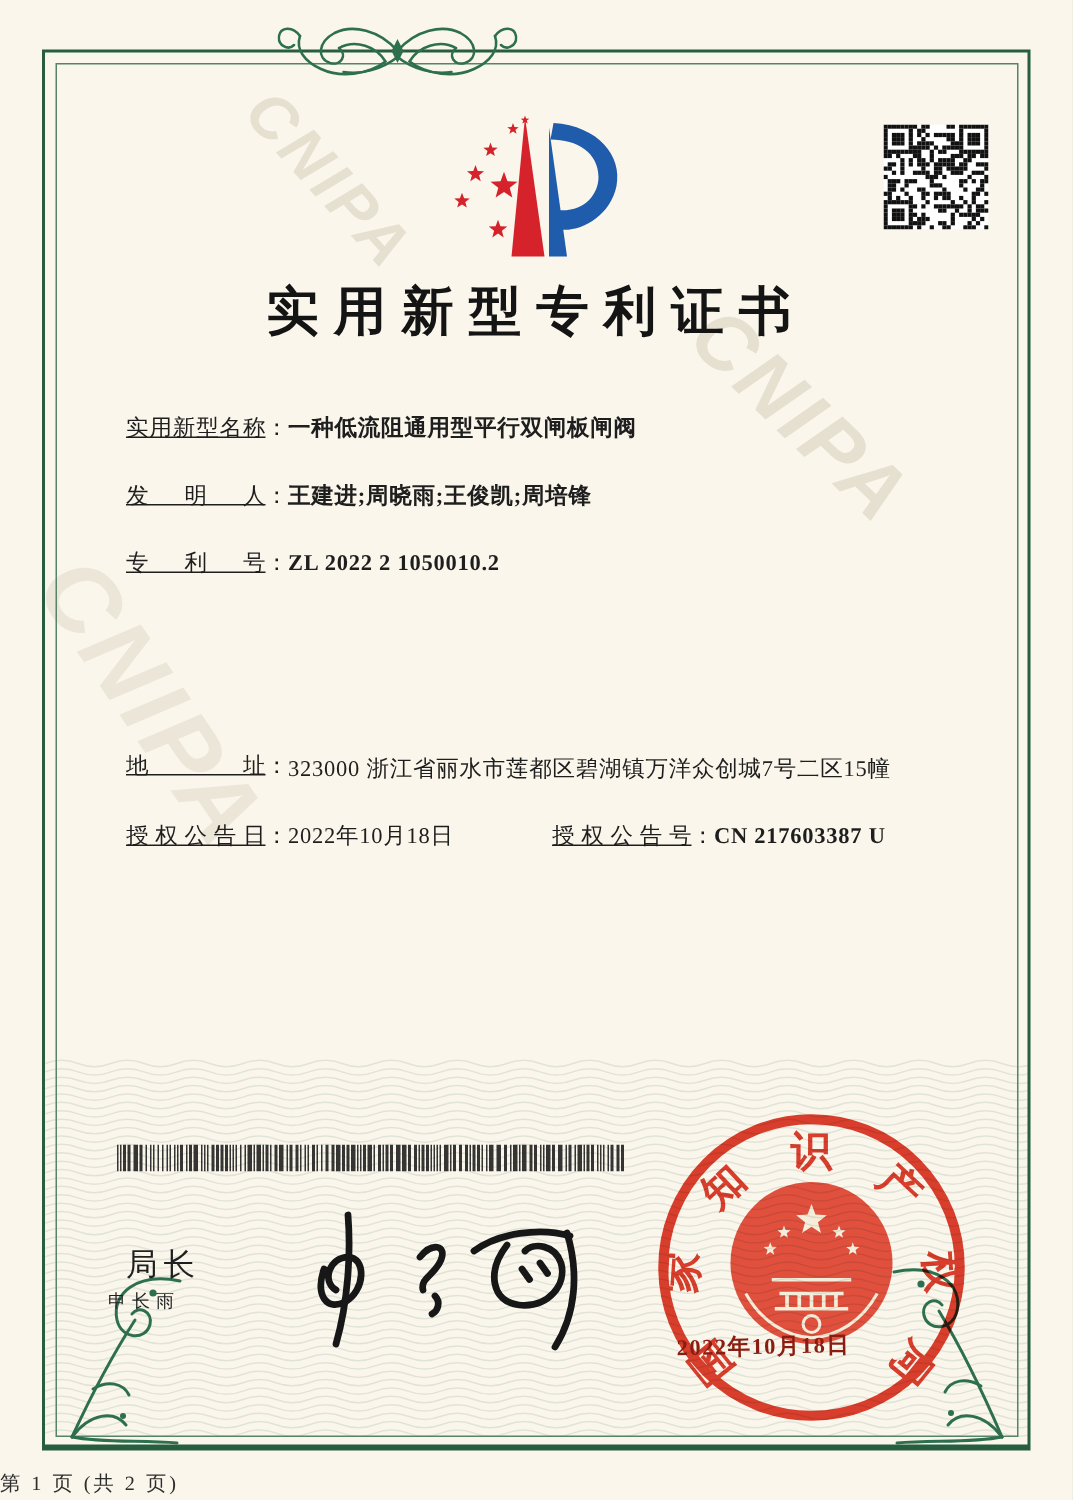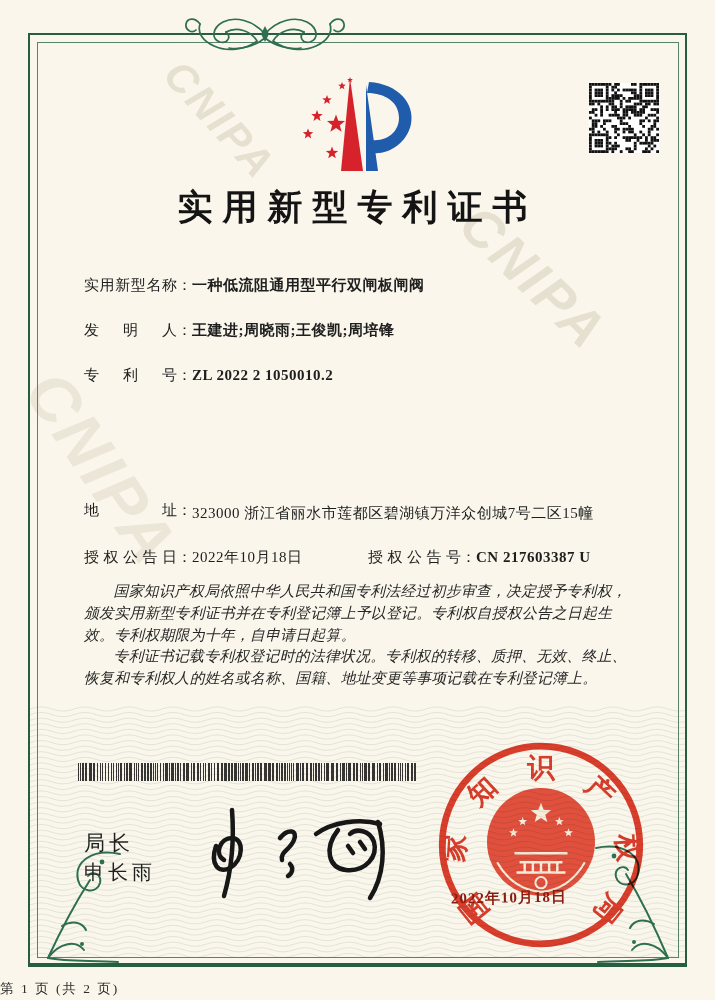--- a/index.html
+++ b/index.html
@@ -19,35 +19,35 @@
   .wm2{left:444px;top:246px;font-size:54px;transform:rotate(44deg);}
   .wm3{left:-6px;top:430px;font-size:66px;transform:rotate(56deg);color:rgba(184,173,146,0.22);}
   
   .certno{position:absolute;left:80px;top:86px;font-size:15.5px;letter-spacing:2px;z-index:4;}
   #logo{position:absolute;left:287px;top:72px;z-index:4;}
   #qr{position:absolute;left:589px;top:83px;z-index:4;}
   .title{position:absolute;left:0;top:184px;width:100%;text-align:center;font-size:35px;
          font-weight:600;letter-spacing:10px;color:#141414;z-index:4;}
   
   .frow{position:absolute;left:84px;font-size:15px;color:#1e1e1e;white-space:nowrap;z-index:4;}
-  .flabel{display:inline-block;width:93px;text-align:justify;text-align-last:justify;}
+  .flabel{display:inline-block;width:93px;text-align:justify;text-align-last:justify;text-decoration:underline;}
   .fcolon{display:inline-block;width:15px;}
   .fvalue{letter-spacing:0.5px;font-weight:bold;}
   .fvalue-block{display:inline-block;width:452px;white-space:normal;vertical-align:top;
                 line-height:24px;letter-spacing:0.5px;}
   .fvalue-mid{display:inline-block;width:176px;letter-spacing:0.5px;}
   .r1{top:276px}.r2{top:321px}.r3{top:366px}.r4{top:411px}.r5{top:456px}.r6{top:501px}.r7{top:548px}
   
   .paras{position:absolute;left:84px;top:581px;width:557px;z-index:4;}
   .paras p{margin:0;font-size:14.8px;line-height:21.8px;text-indent:2em;font-style:italic;
            color:#262626;letter-spacing:0.3px;}
   
   #barcode{position:absolute;left:78px;top:763px;z-index:4;}
   .dir-title{position:absolute;left:84px;top:829px;font-size:21px;letter-spacing:4px;z-index:4;}
-  .dir-name{position:absolute;left:84px;top:859px;font-size:20px;letter-spacing:4px;z-index:4;}
+  .dir-name{position:absolute;left:72px;top:859px;font-size:12px;letter-spacing:4px;z-index:4;}
   #signature{position:absolute;left:192px;top:798px;z-index:5;}
   #seal{position:absolute;left:434px;top:738px;z-index:6;mix-blend-mode:multiply;opacity:0.92;}
   .seal-date{position:absolute;left:451px;top:888px;width:170px;font-size:15px;font-weight:700;
              color:#8a1c10;letter-spacing:1px;z-index:7;transform:rotate(-1deg);}
   .footer{position:absolute;left:0;top:980px;width:100%;text-align:left;font-size:13.5px;
           color:#2d2d2d;letter-spacing:2px;z-index:4;}
 </style>
 </head>
 <body>
 
@@ -487,24 +487,20 @@
   <div class="frow r3">
     <span class="flabel">专利号</span><span class="fcolon">：</span><span class="fvalue">ZL 2022 2 1050010.2</span>
   </div>
   <div class="frow r6">
     <span class="flabel">地址</span><span class="fcolon">：</span><span class="fvalue-block">323000 浙江省丽水市莲都区碧湖镇万洋众创城7号二区15幢</span>
   </div>
   <div class="frow r7">
     <span class="flabel">授权公告日</span><span class="fcolon">：</span><span class="fvalue-mid">2022年10月18日</span><span class="flabel">授权公告号</span><span class="fcolon">：</span><span class="fvalue">CN 217603387 U</span>
   </div>
 
-  <div class="paras">
-    <p>国家知识产权局依照中华人民共和国专利法经过初步审查，决定授予专利权，颁发实用新型专利证书并在专利登记簿上予以登记。专利权自授权公告之日起生效。专利权期限为十年，自申请日起算。</p>
-    <p>专利证书记载专利权登记时的法律状况。专利权的转移、质押、无效、终止、恢复和专利权人的姓名或名称、国籍、地址变更等事项记载在专利登记簿上。</p>
-  </div>
 
   <svg id="barcode" width="342" height="18" viewBox="0 0 342 18">
     <g id="barcode-bars" fill="#1b1b1b" opacity="0.88">
         <rect x="0" y="0" width="1" height="18"></rect>
         <rect x="2" y="0" width="1" height="18"></rect>
         <rect x="4" y="0" width="2" height="18"></rect>
         <rect x="7" y="0" width="2" height="18"></rect>
         <rect x="11" y="0" width="3" height="18"></rect>
         <rect x="15" y="0" width="2" height="18"></rect>
         <rect x="19" y="0" width="1" height="18"></rect>

